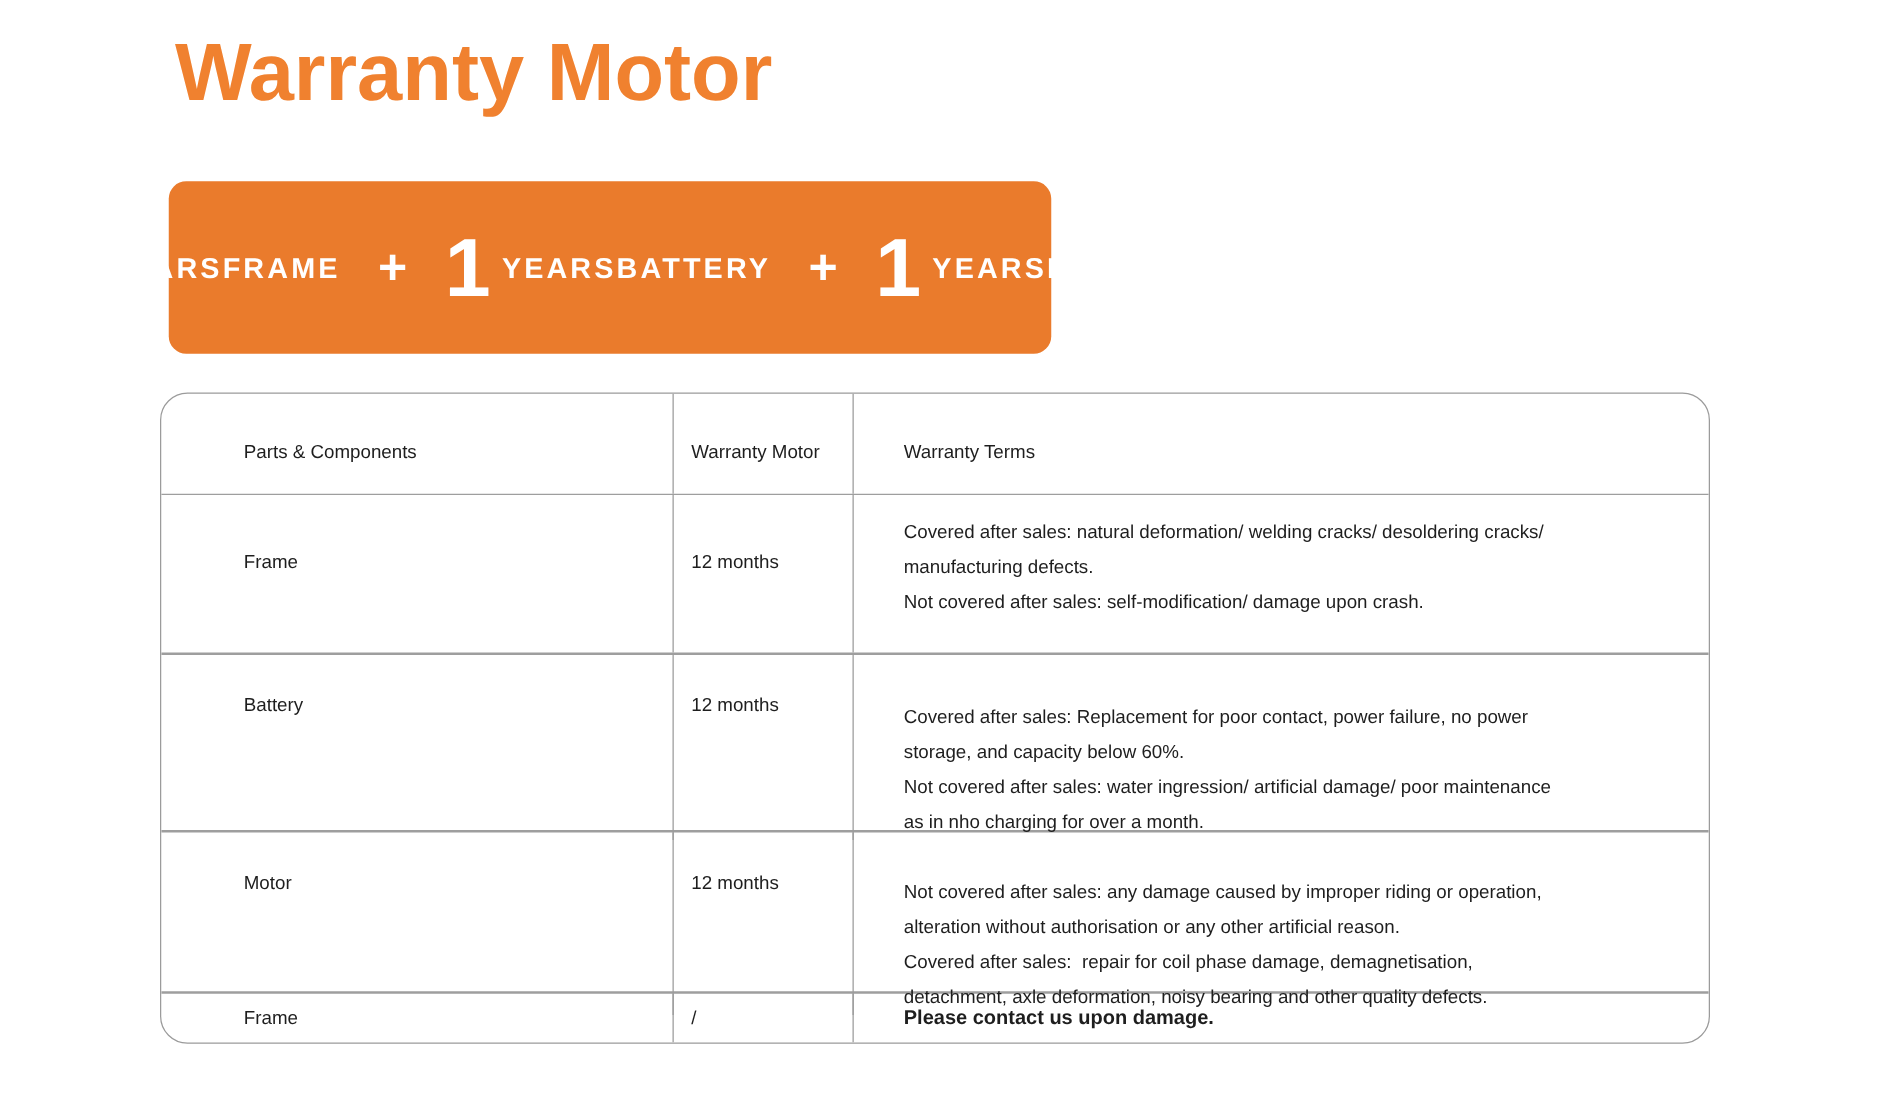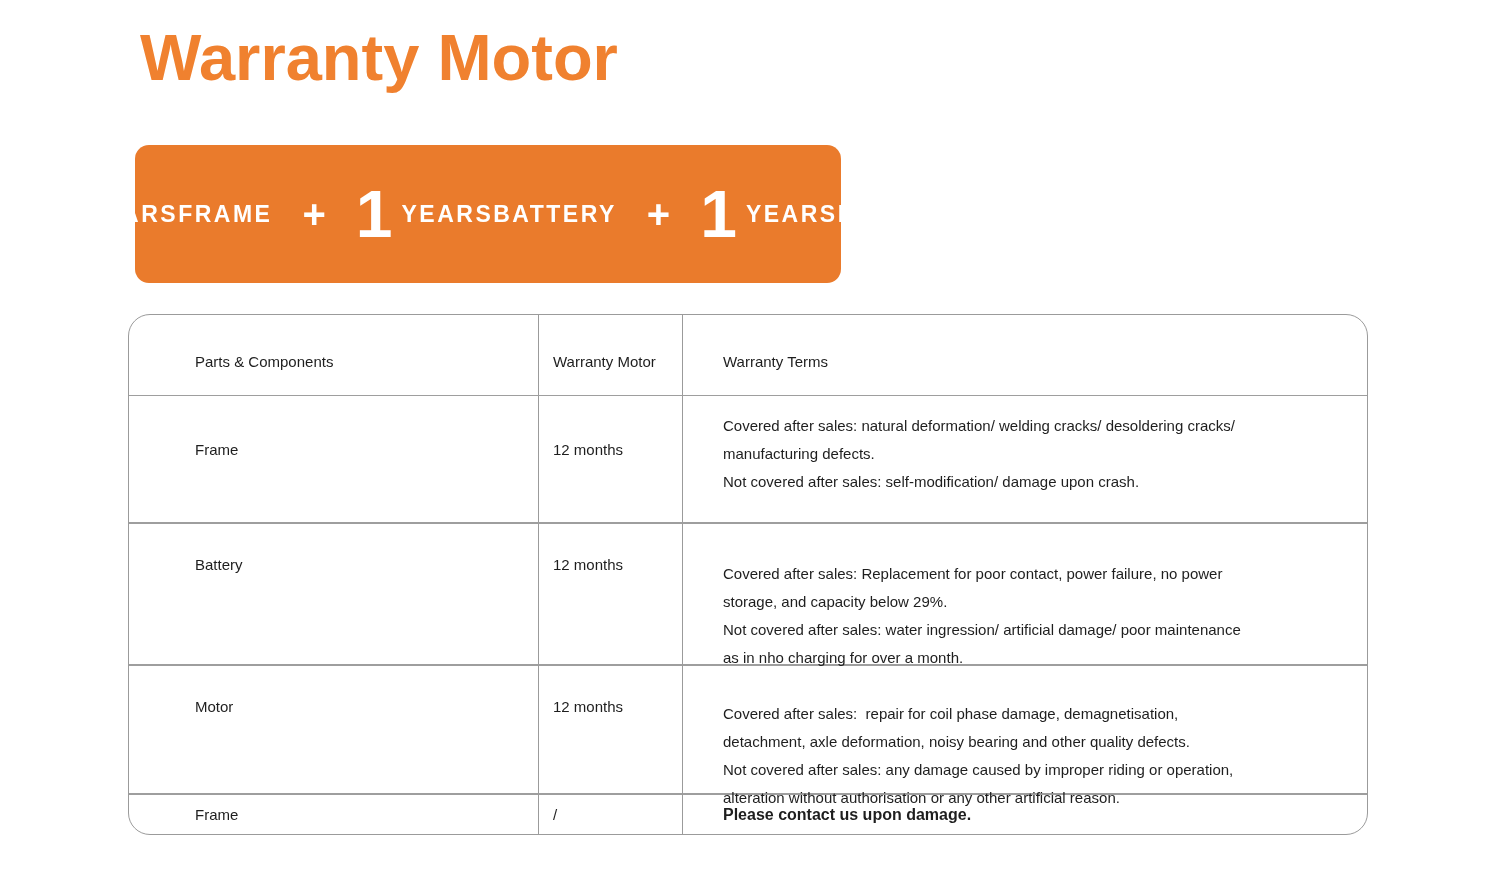--- a/index.html
+++ b/index.html
@@ -110,31 +110,31 @@
       <div class="c-terms">
         <div class="terms-text">Covered after sales: natural deformation/ welding cracks/ desoldering cracks/ manufacturing defects.</div>
         <div class="terms-text">Not covered after sales: self-modification/ damage upon crash.</div>
       </div>
     </div>
 
     <div class="trow r-battery">
       <div class="c-part">Battery</div>
       <div class="c-period">12 months</div>
       <div class="c-terms">
-        <div class="terms-text">Covered after sales: Replacement for poor contact, power failure, no power storage, and capacity below 29%.</div>
+        <div class="terms-text">Covered after sales: Replacement for poor contact, power failure, no power storage, and capacity below 60%.</div>
         <div class="terms-text">Not covered after sales: water ingression/ artificial damage/ poor maintenance as in nho charging for over a month.</div>
       </div>
     </div>
 
     <div class="trow r-motor">
       <div class="c-part">Motor</div>
       <div class="c-period">12 months</div>
       <div class="c-terms">
+        <div class="terms-text">Not covered after sales: any damage caused by improper riding or operation, alteration without authorisation or any other artificial reason.</div>
         <div class="terms-text">Covered after sales:  repair for coil phase damage, demagnetisation, detachment, axle deformation, noisy bearing and other quality defects.</div>
-        <div class="terms-text">Not covered after sales: any damage caused by improper riding or operation, alteration without authorisation or any other artificial reason.</div>
       </div>
     </div>
 
     <div class="trow r-others">
       <div class="c-part">Frame</div>
       <div class="c-period">/</div>
       <div class="c-terms">
         <span class="note-text">Please contact us upon damage.</span>
       </div>
     </div>

